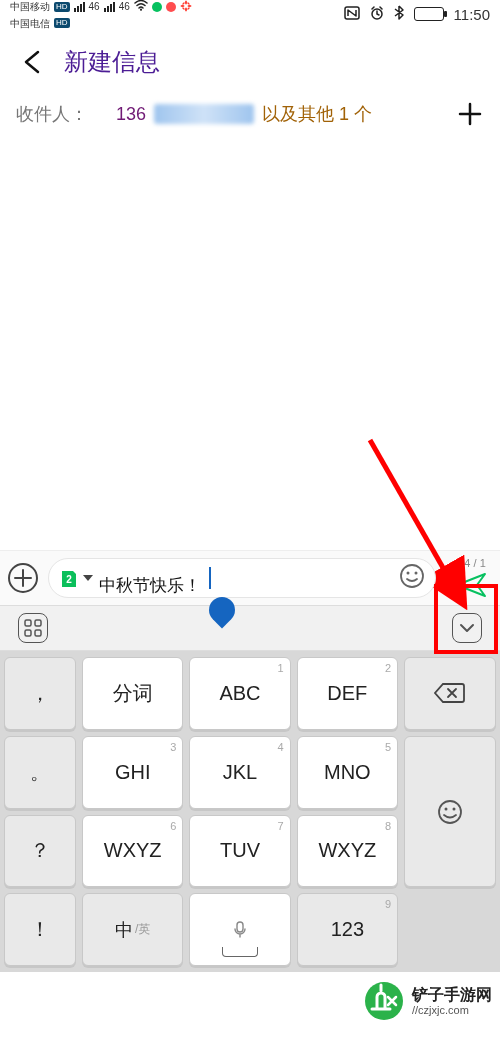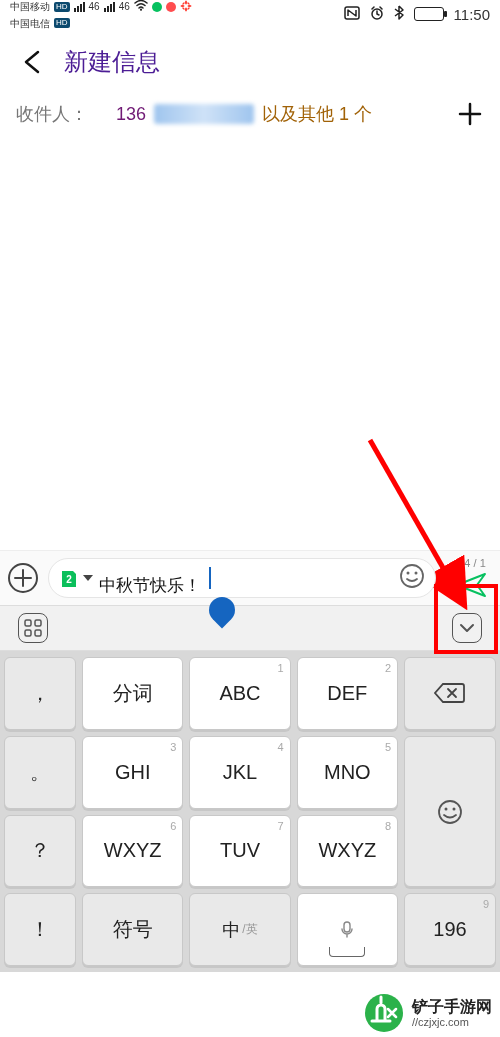--- a/index.html
+++ b/index.html
@@ -115,21 +115,21 @@
   .key-mode{ font-size:18px;}
   .key-mode .sec{ font-size:12px; color:#999; margin-left:2px;}
   .space-key{ background:#fff; }
   .space-line{ width:36px; height:10px; border:1.5px solid #666; border-top:none; border-radius:0 0 4px 4px;}
   .mic-icon svg{display:block;}
   .backspace svg{display:block;}
   .kb-emoji svg{display:block;}
 
   
   .watermark{
-    position:absolute; right:0; bottom:0; display:flex; align-items:center; gap:8px;
+    position:absolute; right:0; bottom:12px; display:flex; align-items:center; gap:8px;
     background:linear-gradient(90deg, rgba(255,255,255,0) 0%, rgba(255,255,255,0.6) 10%);
     padding:6px 8px 4px 30px;
   }
   .wm-logo{ width:40px; height:40px; }
   .wm-text{ display:flex; flex-direction:column; line-height:1.1;}
   .wm-zh{ font-size:16px; font-weight:600; color:#222;}
   .wm-url{ font-size:11px; color:#555;}
 </style>
 </head>
 <body>
@@ -342,38 +342,35 @@
       <span class="key-sub">7</span>
     </div>
   <div class="key">
       <span>WXYZ</span>
       <span class="key-sub">8</span>
     </div>
 
   <div class="key side">
       <span>！</span>
     </div>
-  <div class="key side">
-      <span>符号</span>
-    </div>
   <div class="key side key-mode">
       <span>中</span>
       <span class="sec">/英</span>
     </div>
   <div class="key space-key">
     <span class="mic-icon">
         <svg width="14" height="18" viewBox="0 0 14 18">
           <rect x="4" y="1" width="6" height="10" rx="3" fill="none" stroke="#888" stroke-width="1.4"></rect>
           <path d="M2 8 a5 5 0 0 0 10 0 M7 13 V16" fill="none" stroke="#888" stroke-width="1.4" stroke-linecap="round"></path>
         </svg>
       </span>
     <span class="space-line" style="position:absolute;bottom:8px"></span>
   </div>
   <div class="key side">
-      <span>196</span>
+      <span>123</span>
       <span class="key-sub">9</span>
     </div>
 </div>
 
 <div class="watermark">
   <span class="wm-logo">
     <svg viewBox="0 0 40 40">
         <circle cx="20" cy="20" r="19" fill="#2bb24a"></circle>
         <path d="M13 28 L13 16 a4 4 0 0 1 8 0 L21 28 M8 28 H26 M17 10 L17 4" stroke="#fff" stroke-width="3" fill="none" stroke-linecap="round"></path>
         <path d="M24 16 L32 24 M32 16 L24 24" stroke="#fff" stroke-width="2.5" stroke-linecap="round"></path>

